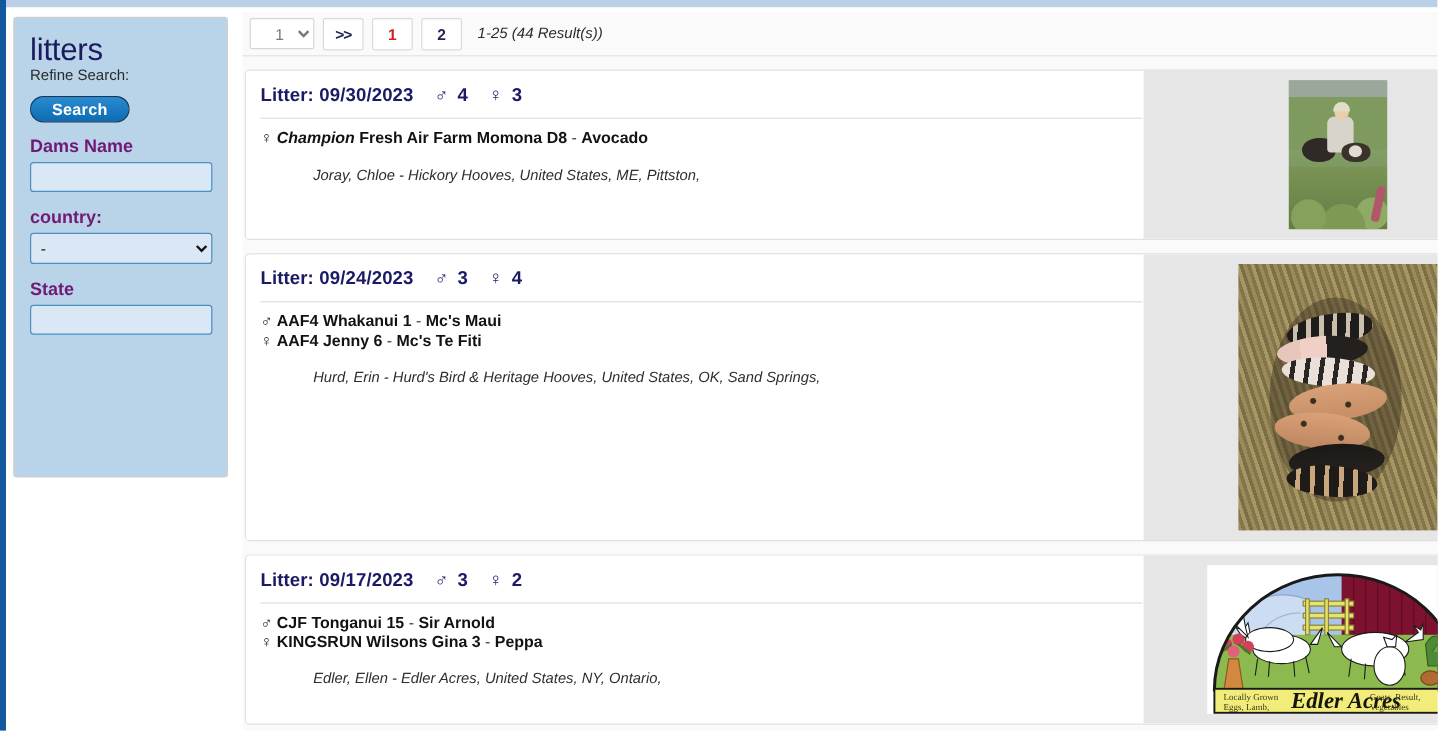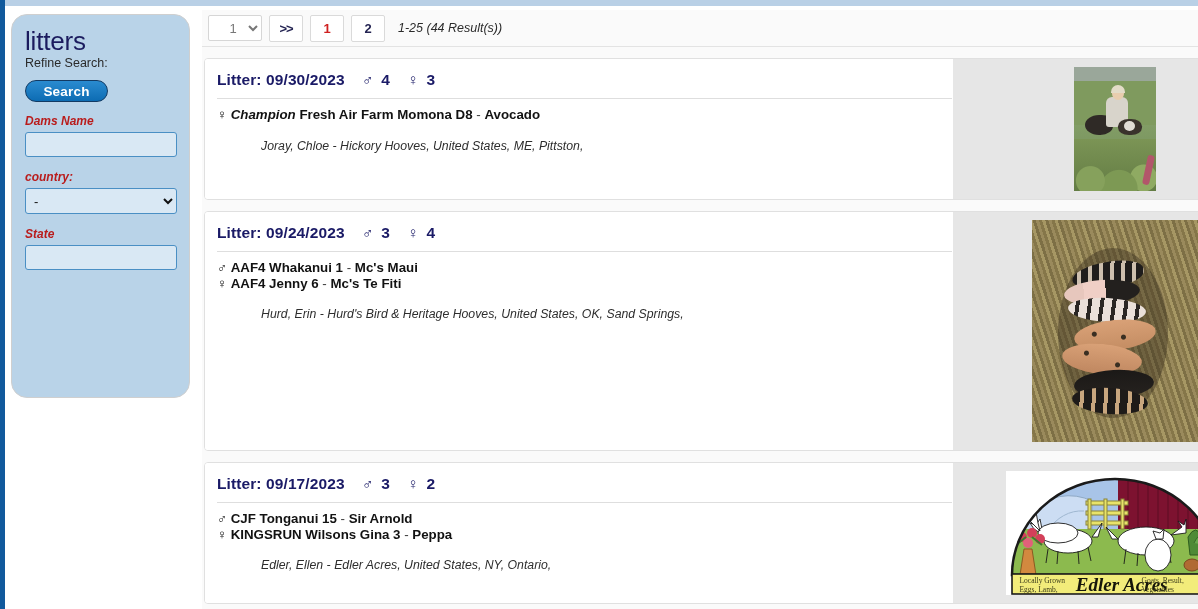--- a/index.html
+++ b/index.html
@@ -27,21 +27,21 @@
     width: 5px; height: 609px;
     background: #11599c;
   }
 
   
   .sidebar-wrap {
     position: absolute; left: 11px; top: 14px;
     width: 179px; height: 384px;
     background: #b9d3e8;
     border: 1px solid #cfcfcf;
-    border-radius: 16px;
+    border-radius: 3px;
     padding: 10px 11px 12px 11px;
   }
   .sidebar-title {
     font-size: 26px;
     line-height: 28px;
     color: #1b1b5e;
     font-weight: 400;
     letter-spacing: -0.2px;
     margin: 2px 0 1px 2px;
   }
@@ -61,25 +61,24 @@
     font-weight: bold;
     letter-spacing: 0.2px;
     text-align: center;
     line-height: 19px;
     margin: 0 0 12px 2px;
     cursor: pointer;
     font-family: "Liberation Sans", sans-serif;
     padding: 0;
   }
   .field-label {
-    font-size: 12px;
+    font-size: 15px;
     font-weight: bold;
-    color: #b91c1c;
+    color: #701a75;
     margin: 0 0 4px 2px;
-    font-style: italic;
   }
   .field-input {
     display: block;
     width: 152px; height: 25px;
     background: #d9e8f4;
     border: 1px solid #4a8fc4;
     border-radius: 3px;
     margin: 0 0 13px 2px;
     font-size: 13px;
     color: #111;

